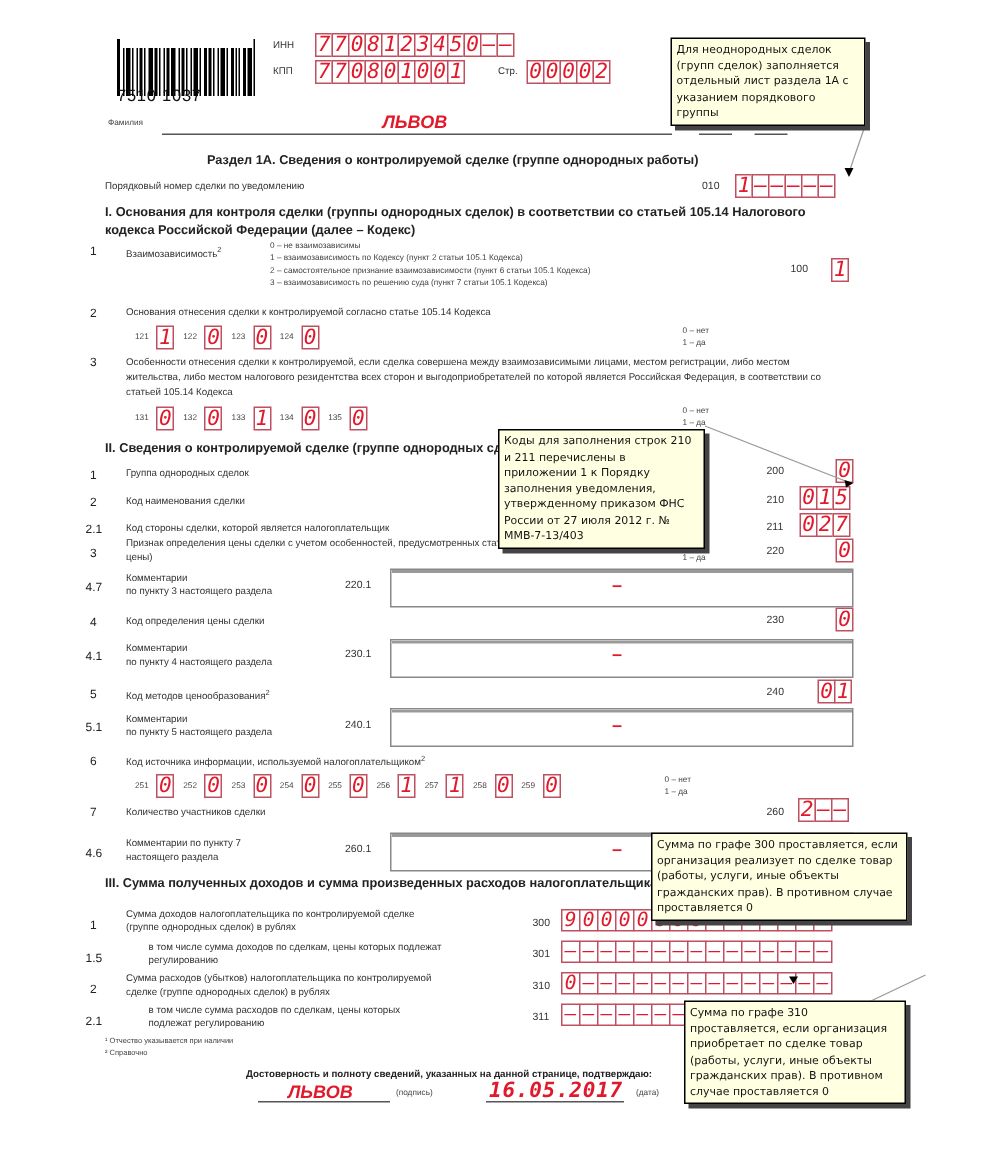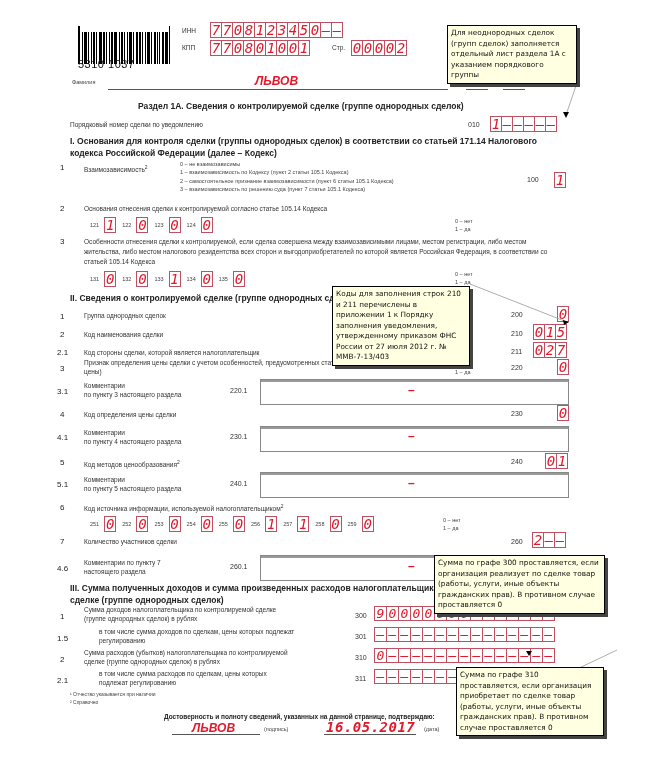--- a/index.html
+++ b/index.html
@@ -58,21 +58,21 @@
     <div class="bar" style="width: 1px; margin-right: 1px; height: 32px;"></div>
     <div class="bar" style="width: 3px; margin-right: 1px; height: 32px;"></div>
     <div class="bar" style="width: 1px; margin-right: 2px; height: 32px;"></div>
     <div class="bar" style="width: 2px; margin-right: 1px; height: 32px;"></div>
     <div class="bar" style="width: 1px; margin-right: 1px; height: 32px;"></div>
     <div class="bar" style="width: 1px; margin-right: 2px; height: 32px;"></div>
     <div class="bar" style="width: 2px; margin-right: 1px; height: 32px;"></div>
     <div class="bar" style="width: 3px; margin-right: 1px; height: 32px;"></div>
     <div class="bar" style="width: 1px; margin-right: 2px; height: 38px;"></div>
   </div>
-<div class="abs" style="left:78px;top:58px;font-size:11px;color:#111;letter-spacing:0.5px;">5310 1037</div>
+<div class="abs" style="left:78px;top:58px;font-size:11px;color:#111;letter-spacing:0.5px;">7510 1037</div>
 
 <div class="abs sm" style="left:182px;top:27px;">ИНН</div>
 <div class="cells" style="left:210px;top:22px;">
     <div class="cell big">7</div>
     <div class="cell big">7</div>
     <div class="cell big">0</div>
     <div class="cell big">8</div>
     <div class="cell big">1</div>
     <div class="cell big">2</div>
     <div class="cell big">3</div>
@@ -107,34 +107,34 @@
 <div class="abs xs" style="left:72px;top:79px;">Фамилия</div>
 <div class="line" style="left:108px;top:89px;width:340px;"></div>
 <div class="abs redtext" style="left:255px;top:74px;font-size:12px;">ЛЬВОВ</div>
 <div class="abs xs" style="left:455px;top:80px;">И</div>
 <div class="line" style="left:466px;top:89px;width:22px;"></div>
 <div class="abs redtext" style="left:472px;top:77px;font-size:11px;">А</div>
 <div class="abs xs" style="left:493px;top:80px;">О</div>
 <div class="line" style="left:503px;top:89px;width:22px;"></div>
 <div class="abs redtext" style="left:510px;top:77px;font-size:11px;">Б</div>
 
-<div class="abs bold" style="left:138px;top:101px;font-size:8.5px;">Раздел 1А. Сведения о контролируемой сделке (группе однородных сделок)</div>
+<div class="abs bold" style="left:138px;top:101px;font-size:8.5px;">Раздел 1А. Сведения о контролируемой сделке (группе однородных работы)</div>
 
 <div class="abs sm" style="left:70px;top:121px;">Порядковый номер сделки по уведомлению</div>
 <div class="abs num" style="left:468px;top:121px;">010</div>
 <div class="cells" style="left:490px;top:116px;">
     <div class="cell big">1</div>
     <div class="cell big">–</div>
     <div class="cell big">–</div>
     <div class="cell big">–</div>
     <div class="cell big">–</div>
     <div class="cell big">–</div>
   </div>
 
-<div class="abs bold" style="left:70px;top:135px;width:500px;font-size:8.5px;line-height:12px;">I. Основания для контроля сделки (группы однородных сделок) в соответствии со статьей 171.14 Налогового кодекса Российской Федерации (далее – Кодекс)</div>
+<div class="abs bold" style="left:70px;top:135px;width:500px;font-size:8.5px;line-height:12px;">I. Основания для контроля сделки (группы однородных сделок) в соответствии со статьей 105.14 Налогового кодекса Российской Федерации (далее – Кодекс)</div>
 
 <div class="abs rownum" style="left:60px;top:163px;">1</div>
 <div class="abs sm" style="left:84px;top:164px;">
   <span>Взаимозависимость</span><sup style="font-size:5px;">2</sup>
 </div>
 <div class="abs xs" style="left:180px;top:160px;line-height:8.3px;">
   <div>0 – не взаимозависимы</div>
   <div>1 – взаимозависимость по Кодексу (пункт 2 статьи 105.1 Кодекса)</div>
   <div>2 – самостоятельное признание взаимозависимости (пункт 6 статьи 105.1 Кодекса)</div>
   <div>3 – взаимозависимость по решению суда (пункт 7 статьи 105.1 Кодекса)</div>
@@ -215,21 +215,21 @@
 <div class="abs sm" style="left:84px;top:358px;width:360px;line-height:9px;">Признак определения цены сделки с учетом особенностей, предусмотренных статьей 105.4 Кодекса (регулируемые цены)</div>
 <div class="abs xs" style="left:455px;top:360px;line-height:8px;">
   <div>0 – нет</div>
   <div>1 – да</div>
 </div>
 <div class="abs num" style="left:511px;top:364px;">220</div>
 <div class="cells" style="left:557px;top:359px;">
     <div class="cell big">0</div>
   </div>
 
-<div class="abs rownum" style="left:57px;top:387px;">3.1</div>
+<div class="abs rownum" style="left:57px;top:387px;">4.7</div>
 <div class="abs sm" style="left:84px;top:381px;line-height:9px;">
   <div>Комментарии</div>
   <div>по пункту 3 настоящего раздела</div>
 </div>
 <div class="abs num" style="left:230px;top:387px;">220.1</div>
 <div class="box" style="left:260px;top:379px;width:307px;height:24px;"></div>
 <div class="dash" style="left:408px;top:383px;">–</div>
 
 <div class="abs rownum" style="left:60px;top:410px;">4</div>
 <div class="abs sm" style="left:84px;top:411px;">Код определения цены сделки</div>
@@ -308,21 +308,20 @@
 <div class="abs sm" style="left:84px;top:558px;line-height:9px;">
   <div>Комментарии по пункту 7</div>
   <div>настоящего раздела</div>
 </div>
 <div class="abs num" style="left:230px;top:563px;">260.1</div>
 <div class="box" style="left:260px;top:555px;width:307px;height:24px;"></div>
 <div class="dash" style="left:408px;top:559px;">–</div>
 
 <div class="abs bold" style="left:70px;top:582px;font-size:8.5px;line-height:12px;">
   <div style="white-space:nowrap;">III.  Сумма полученных доходов и сумма произведенных расходов налогоплательщика по контролируемой</div>
-  <div>сделке (группе однородных сделок)</div>
 </div>
 
 <div class="abs rownum" style="left:60px;top:612px;">1</div>
 <div class="abs sm" style="left:84px;top:605px;line-height:9px;">
   <div>Сумма доходов налогоплательщика по контролируемой сделке</div>
   <div>(группе однородных сделок) в рублях</div>
 </div>
 <div class="abs num" style="left:355px;top:612px;">300</div>
 <div class="cells" style="left:374px;top:606px;">
     <div class="cell c9">9</div>

